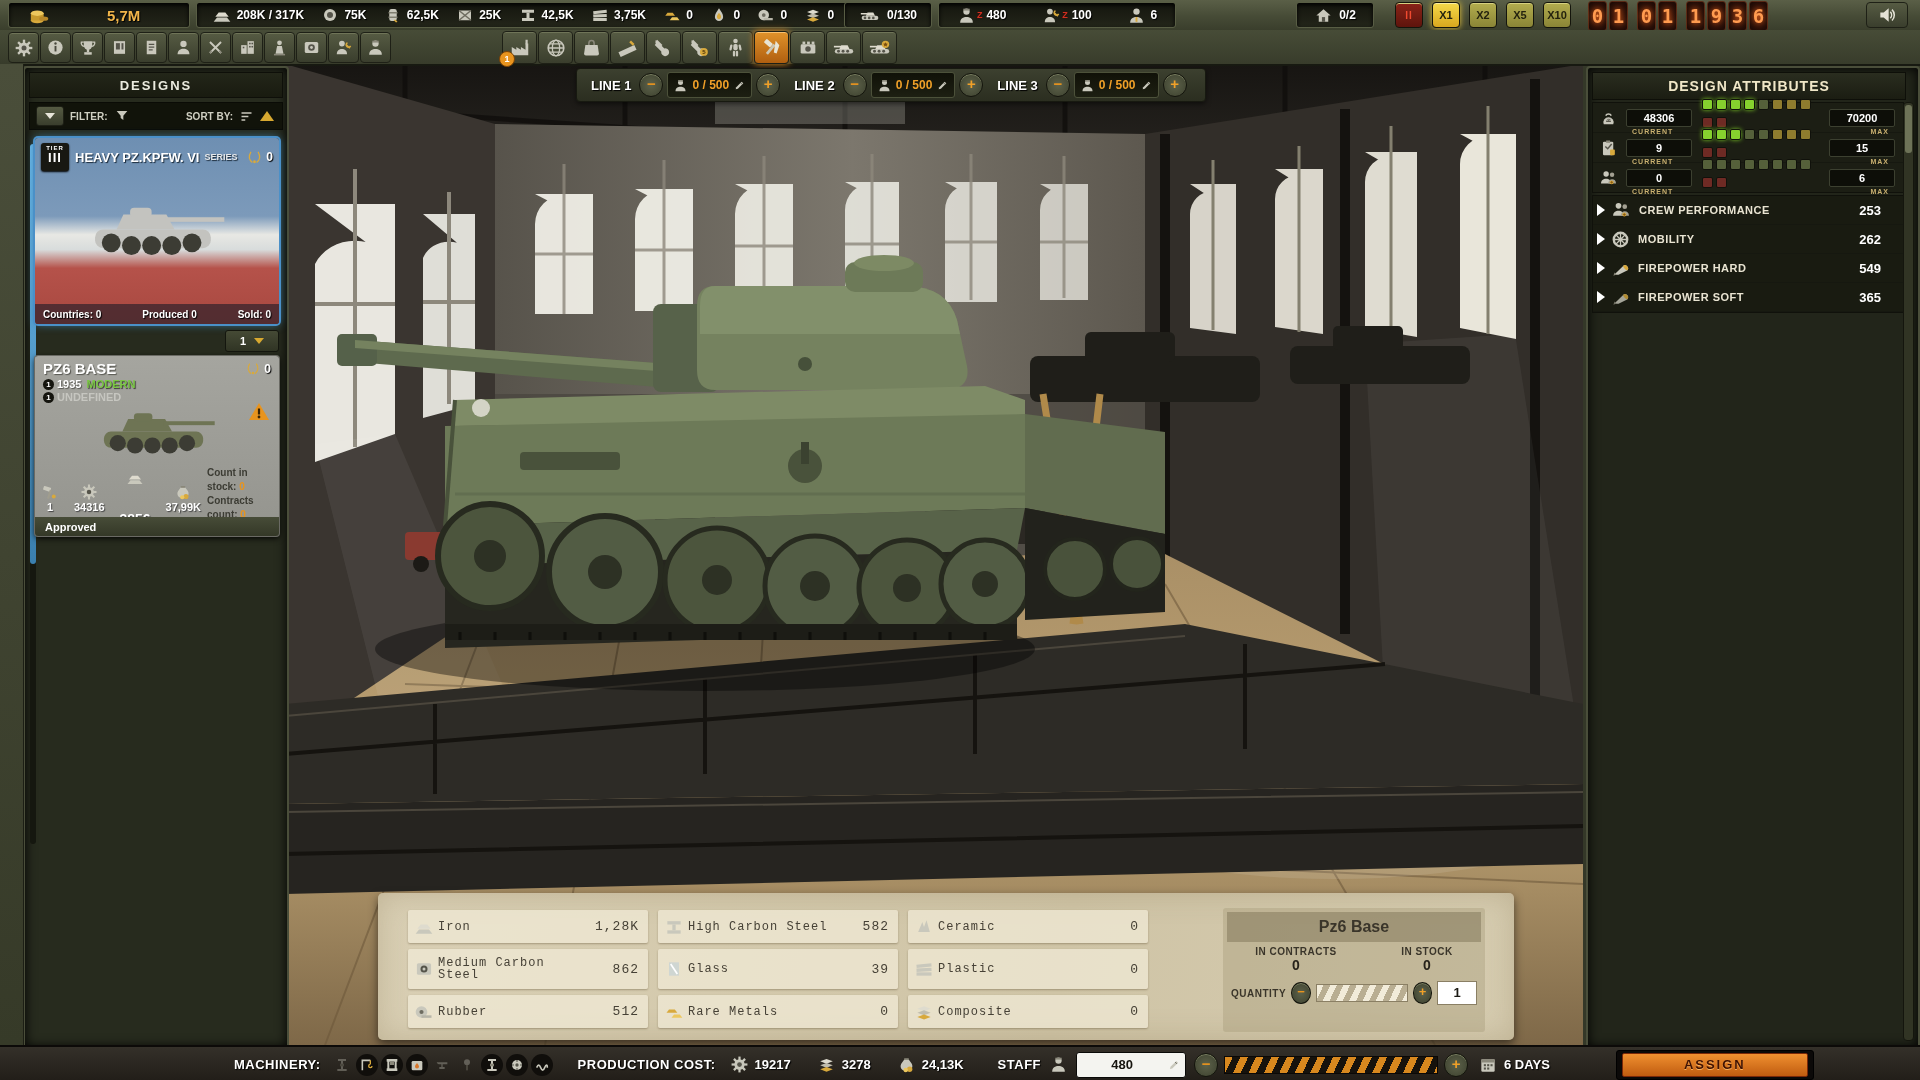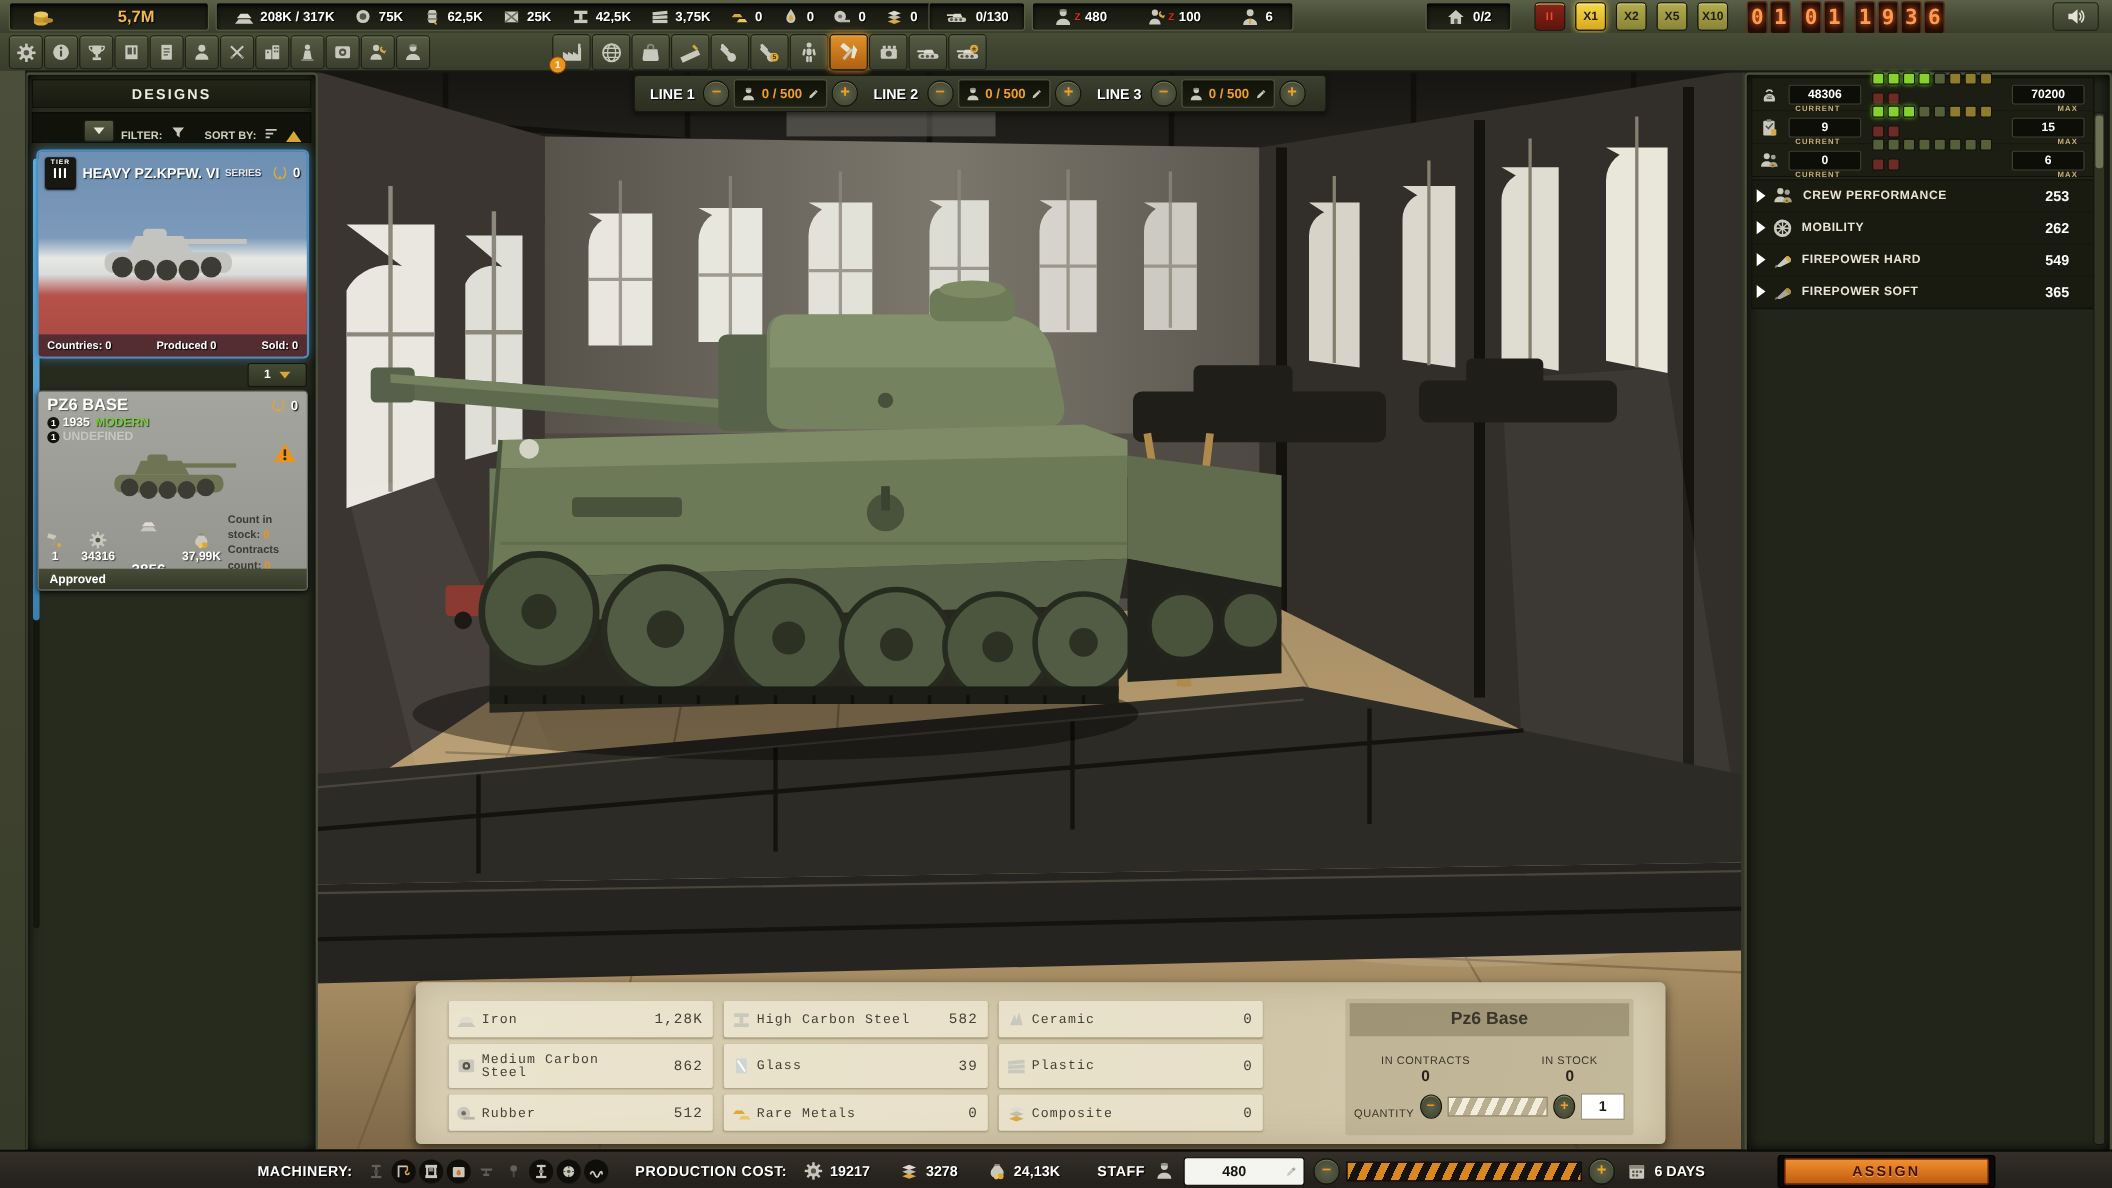--- a/index.html
+++ b/index.html
@@ -48,21 +48,21 @@
   .linebox{height:24px;margin:0 4px;padding:0 5px;display:flex;align-items:center;gap:4px;
     background:linear-gradient(#101108,#1d1f12);border:1px solid #4c513a;border-radius:3px;}
   .lineval{color:#f0a028;font-weight:bold;font-size:12px;}
   
   #designs{left:23px;top:66px;width:262px;height:979px;background:#272b1e;
     border:2px solid #4a4e3a;border-radius:4px;box-shadow:inset 0 0 12px #000;}
   #designs .hdr{margin:4px;height:24px;background:linear-gradient(#232619,#191b10);
     border:1px solid #0e0f09;color:#ebebdf;font-weight:bold;font-size:13px;letter-spacing:2px;
     display:flex;align-items:center;justify-content:center;}
   #filterbar{margin:0 4px;height:26px;background:#11130a;border:1px solid #0a0b06;
-    display:flex;align-items:flex-end;color:#cfcfc2;font-size:10px;font-weight:bold;padding-left:40px;}
+    display:flex;align-items:center;color:#cfcfc2;font-size:10px;font-weight:bold;}
   .card{position:absolute;left:10px;width:244px;border-radius:3px;overflow:hidden;}
   .cardfoot{position:absolute;left:0;right:0;bottom:0;height:20px;background:rgba(12,22,36,.55);
     display:flex;align-items:center;justify-content:space-between;padding:0 8px;
     color:#fff;font-size:10px;font-weight:bold;text-shadow:1px 1px 1px #000;}
   .tag-circ{display:inline-flex;width:11px;height:11px;border-radius:50%;background:#14140e;color:#fff;
     font-size:8px;font-weight:bold;align-items:center;justify-content:center;margin-right:3px;}
   .medal{display:flex;align-items:center;gap:3px;color:#fff;font-weight:bold;font-size:12px;text-shadow:1px 1px 1px #000;}
   
   #attrs{left:1586px;top:66px;width:330px;height:979px;background:#22251a;
     border:2px solid #4a4e3a;border-radius:4px;box-shadow:inset 0 0 12px #000;}
@@ -92,21 +92,21 @@
     box-shadow:0 4px 10px rgba(0,0,0,.55), inset 0 0 30px rgba(120,100,60,.25);}
   .matrow{position:absolute;width:240px;height:33px;background:rgba(240,233,214,.75);
     border-radius:2px;display:flex;align-items:center;box-shadow:0 1px 2px rgba(90,75,45,.4);}
   .matname{font:12px "Liberation Mono",monospace;color:#4641366;color:#464136;margin-left:4px;
     letter-spacing:1px;line-height:12px;max-width:150px;}
   .matval{margin-left:auto;margin-right:9px;font:13px "Liberation Mono",monospace;color:#46413  6;color:#464136;letter-spacing:1px;}
   #orderpanel{position:absolute;left:845px;top:15px;width:262px;height:124px;background:rgba(160,148,116,.35);
     border-radius:3px;}
   #orderpanel .oh{height:30px;margin:4px;background:rgba(120,108,80,.45);display:flex;align-items:center;
     justify-content:center;font-size:16px;font-weight:bold;color:#3a352a;}
-  .olbl{font-size:10px;font-weight:normal;color:#3a352a;letter-spacing:.5px;margin-top:13px;}
+  .olbl{font-size:10px;font-weight:bold;color:#3a352a;letter-spacing:.5px;}
   .oval{font-size:14px;font-weight:bold;color:#26221a;}
   .qtrack{width:100px;height:16px;border:1px solid #8a7f64;
     background:repeating-linear-gradient(115deg,#f2ecda 0 6px,#b9ae92 6px 12px);}
   .qbox{width:42px;height:22px;background:#fff;border:1px solid #8a7f64;color:#1c1a14;
     font-size:13px;font-weight:bold;text-align:center;line-height:22px;}
   
   #bottombar{left:0;top:1045px;width:1920px;height:35px;
     background:linear-gradient(#343029,#211d18);border-top:2px solid #0c0a08;display:flex;align-items:center;}
   .bblbl{color:#fff;font-weight:bold;font-size:13px;letter-spacing:.5px;text-shadow:1px 1px 1px #000;}
   .bbval{color:#fff;font-weight:bold;font-size:13px;text-shadow:1px 1px 1px #000;}
@@ -1020,20 +1020,21 @@
         <div><span>Contracts count:</span> <span style="color:#e8941e">0</span></div>
         <div><span>Total order:</span> <span style="color:#e8941e">0</span></div>
       </div>
       <div class="abs" style="left:0;right:0;bottom:0;height:19px;background:linear-gradient(#474c38,#343827);color:#fff;font-size:11px;font-weight:bold;display:flex;align-items:center;padding-left:10px;">
         <span>Approved</span>
       </div>
     </div>
   </div>
 
   <div id="attrs" class="abs">
+    <div class="hdr">DESIGN ATTRIBUTES</div>
     <div style="margin:2px 14px 0 4px;background:#1c1e14;border:1px solid #10110b;">
       <div class="gauge">
         <svg class="ic" width="22" height="22" viewBox="0 0 24 24" style="margin:0 8px 0 6px">
             <use href="#sym-weight"></use>
           </svg>
         <div style="position:relative">
             <div class="gbox">48306</div>
             <span class="glbl" style="left:6px">CURRENT</span>
           </div>
         <span style="margin:0 6px 8px 10px"><span class="led led-g"></span><span class="led led-g"></span><span class="led led-g"></span><span class="led led-g"></span><span class="led led-d"></span><span class="led led-a"></span><span class="led led-a"></span><span class="led led-a"></span><span class="led led-r"></span><span class="led led-r"></span></span>

